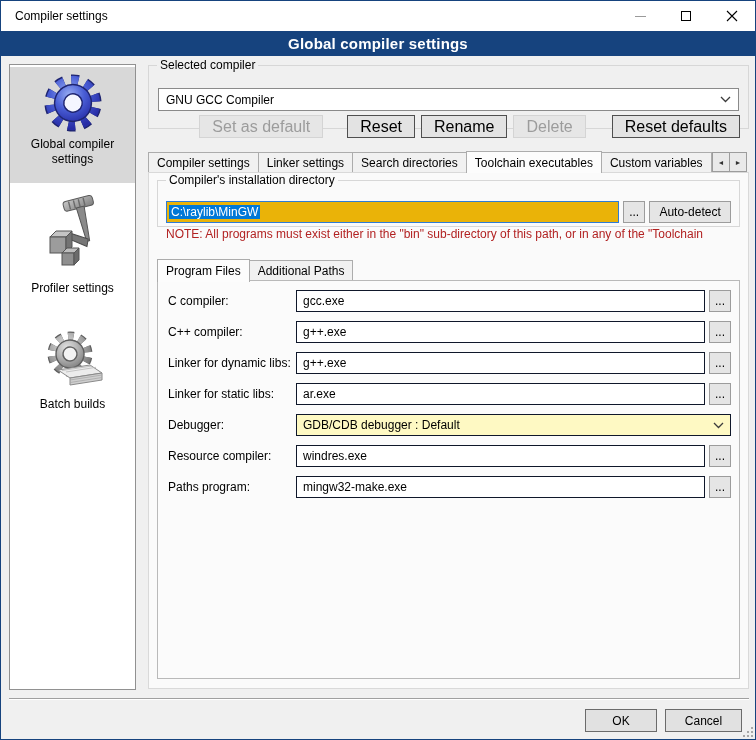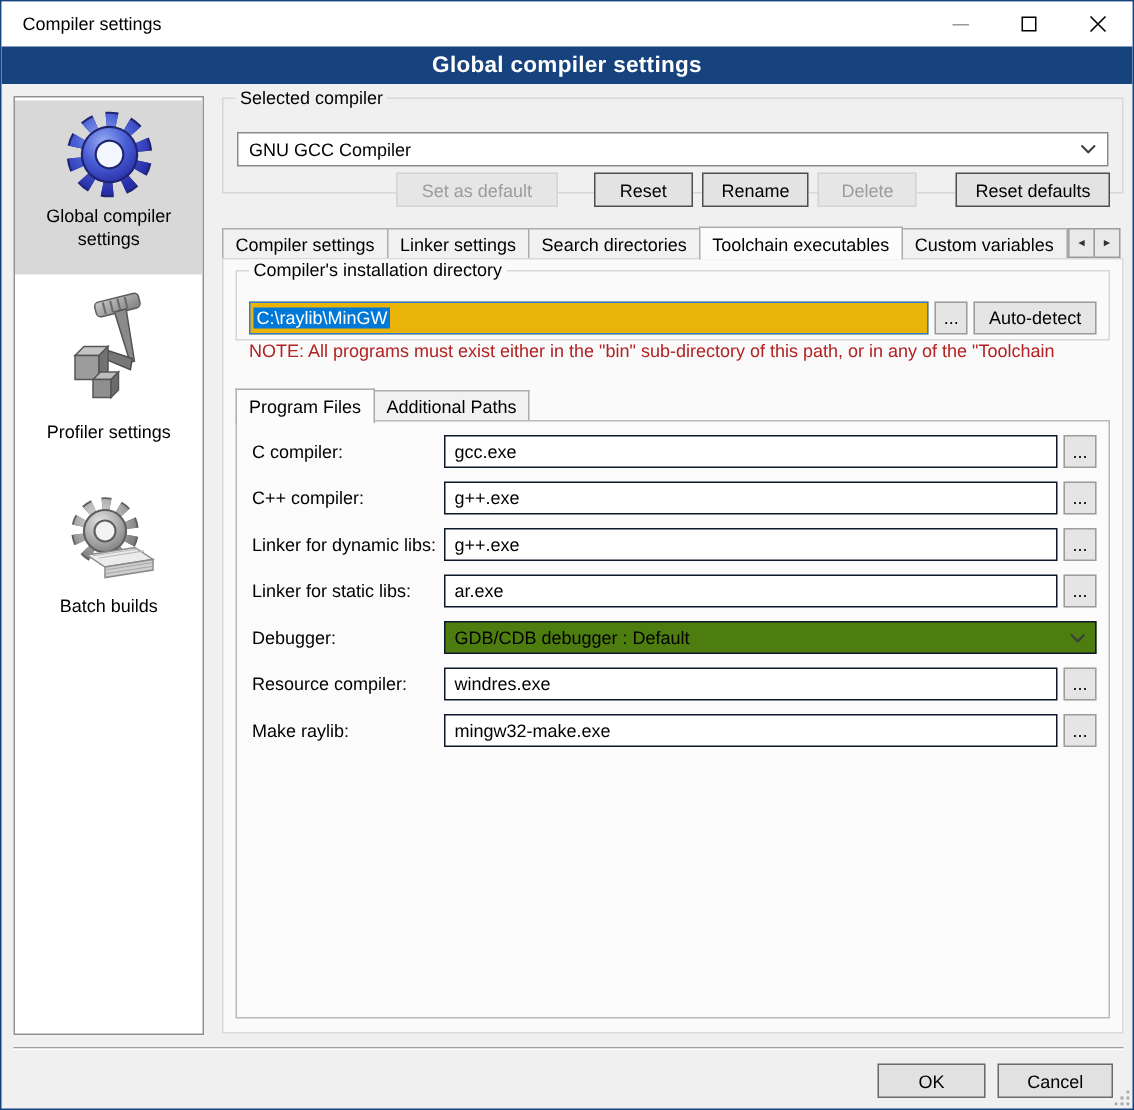--- a/index.html
+++ b/index.html
@@ -34,21 +34,21 @@
   .grp-label{position:absolute;top:-8px;left:8px;padding:0 3px;font-size:12px;line-height:14px;}
   .grp1{left:147px;top:64px;width:601px;height:64px;}
   .grp1 .grp-label{background:#F0F0F0;}
   
   .combo{position:absolute;left:9px;top:22px;width:581px;height:23px;background:#fff;border:1px solid #8A8A8A;
          display:flex;align-items:center;padding:0 7px;}
   .combo .chev{margin-left:auto;display:flex;}
   
   .btnrow{position:absolute;left:8px;right:8px;top:49px;height:23px;display:flex;justify-content:flex-end;align-items:center;}
   .cbtn{height:23px;min-width:66px;padding:0 12px;margin-left:6px;background:#E3E3E3;border:1px solid #4F4F4F;
-        display:flex;align-items:center;justify-content:center;font-size:12px;cursor:default;}
+        display:flex;align-items:center;justify-content:center;font-size:16px;cursor:default;}
   .cbtn.disabled{border-color:#D4D4D4;background:#E6E6E6;color:#9C9C9C;}
   .btnrow .cbtn:nth-of-type(1){min-width:108px;margin-right:18px;}
   .btnrow .cbtn:nth-of-type(4){margin-right:20px;}
   
   .tabstrip{position:absolute;left:147px;top:149px;width:601px;height:23px;display:flex;align-items:flex-end;
             padding-right:40px;overflow:hidden;}
   .tab{height:21px;line-height:20px;padding:0 8px;background:#F1F1F1;border:1px solid #ACACAC;border-bottom:none;
        margin-right:-1px;white-space:nowrap;cursor:default;}
   .tab.active{height:23px;line-height:22px;background:#FCFCFC;margin-bottom:-1px;position:relative;z-index:3;}
   .tab.clipped{max-width:35px;overflow:hidden;padding-right:0;}
@@ -68,21 +68,21 @@
   .sbtn-auto{width:82px;}
   .note{position:absolute;left:8px;top:46px;right:0;color:#B22222;white-space:nowrap;overflow:hidden;font-size:12px;}
   .subtabs{position:absolute;left:8px;top:86px;height:22px;display:flex;align-items:flex-end;}
   .subpanel{position:absolute;left:8px;top:107px;width:583px;height:399px;background:#FBFBFB;border:1px solid #B9B9B9;padding-top:9px;}
   
   .prow{display:flex;align-items:center;height:22px;margin:0 8px 9px 10px;}
   .plabel{width:128px;flex:none;font-size:12px;}
   .pfield{flex:1;height:22px;border:1px solid #0f172a;background:#fff;display:flex;align-items:center;padding:0 6px;font-size:12px;}
   .pchev{margin-left:auto;display:none;}
   .pdots{width:22px;height:22px;margin-left:4px;flex:none;}
-  .prow.select .pfield{background:#4d7c0f;}
+  .prow.select .pfield{background:#fef9c3;}
   .prow.select .pchev{display:flex;}
   
   .divider{position:absolute;left:8px;top:697px;width:740px;height:2px;border-top:1px solid #9F9F9F;border-bottom:1px solid #fff;}
   .fbtn{position:absolute;top:708px;height:23px;background:#E1E1E1;border:1px solid #6B6B6B;
         display:flex;align-items:center;justify-content:center;font-size:12px;cursor:default;}
   .okbtn{left:584px;width:72px;}
   .cancelbtn{left:664px;width:77px;}
   .grip{position:absolute;right:2px;bottom:2px;}
 </style>
 </head>
@@ -332,21 +332,21 @@
         <div class="prow">
           <span class="plabel">Resource compiler:</span>
           <div class="pfield">
             <span>windres.exe</span>
 
           </div>
           <div class="sbtn pdots">...</div>
         </div>
 
         <div class="prow">
-          <span class="plabel">Make raylib:</span>
+          <span class="plabel">Paths program:</span>
           <div class="pfield">
             <span>mingw32-make.exe</span>
 
           </div>
           <div class="sbtn pdots">...</div>
         </div>
 
     </div>
   </div>
 

